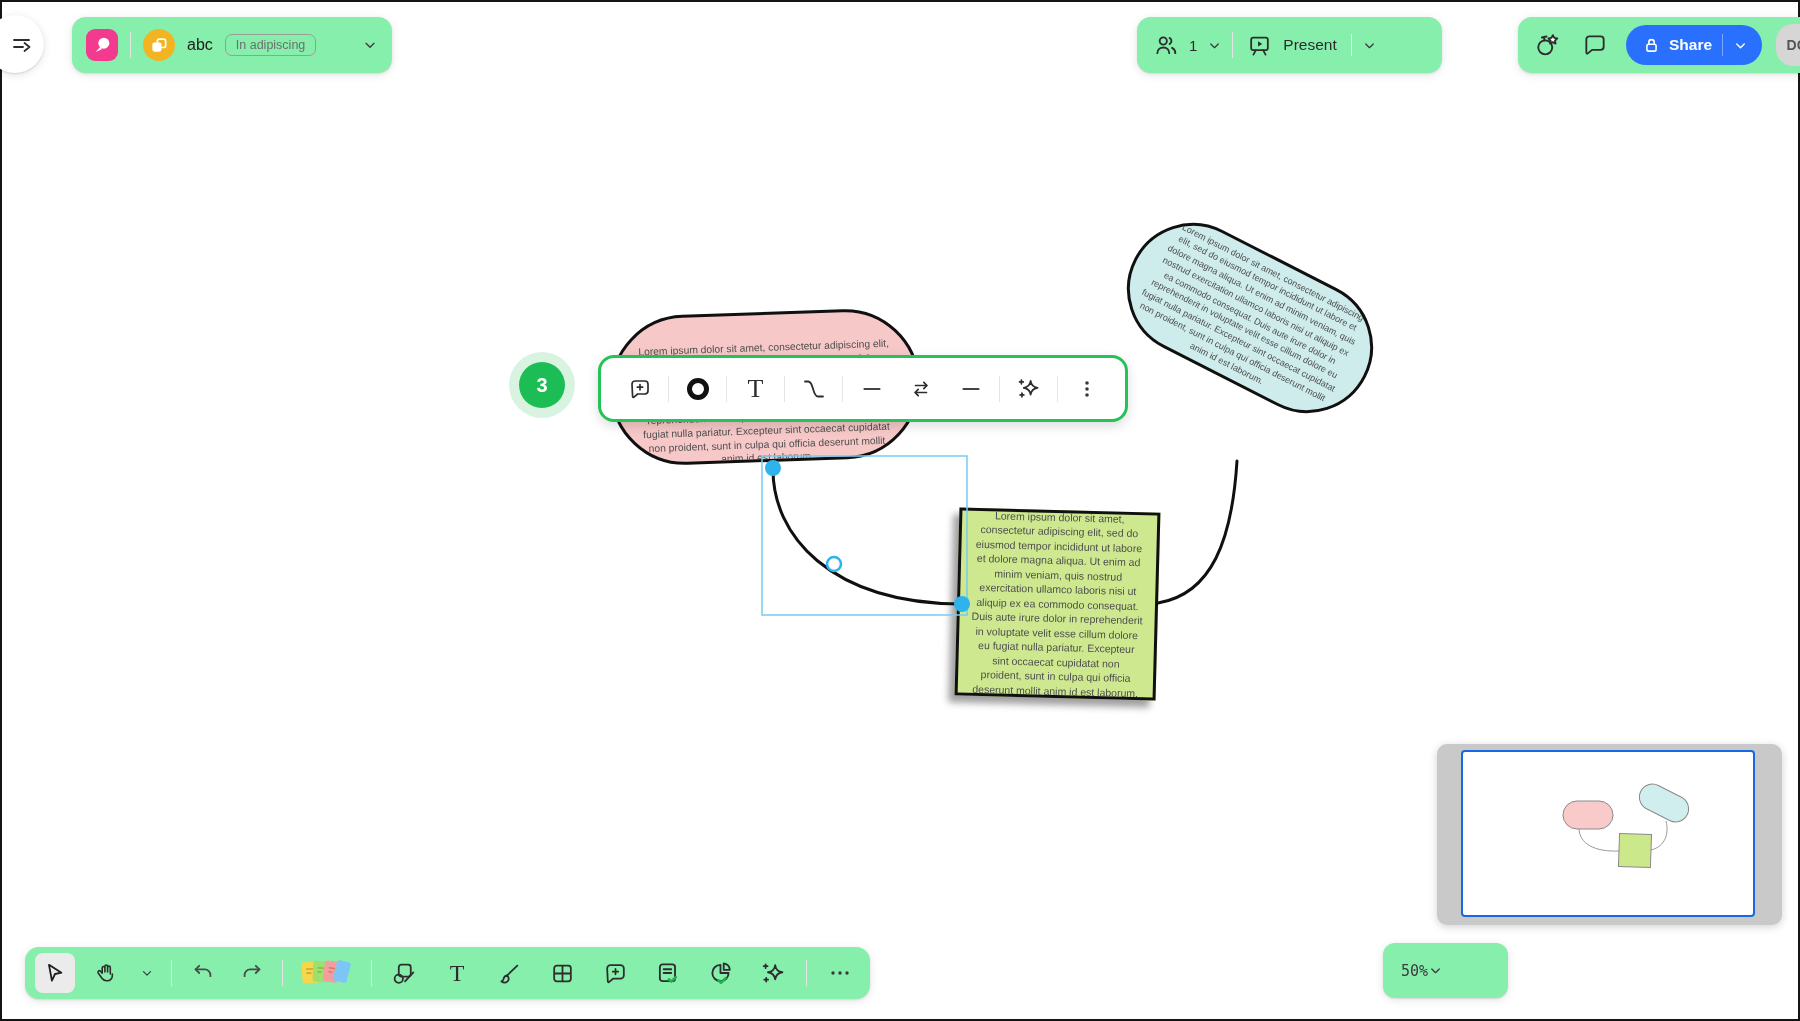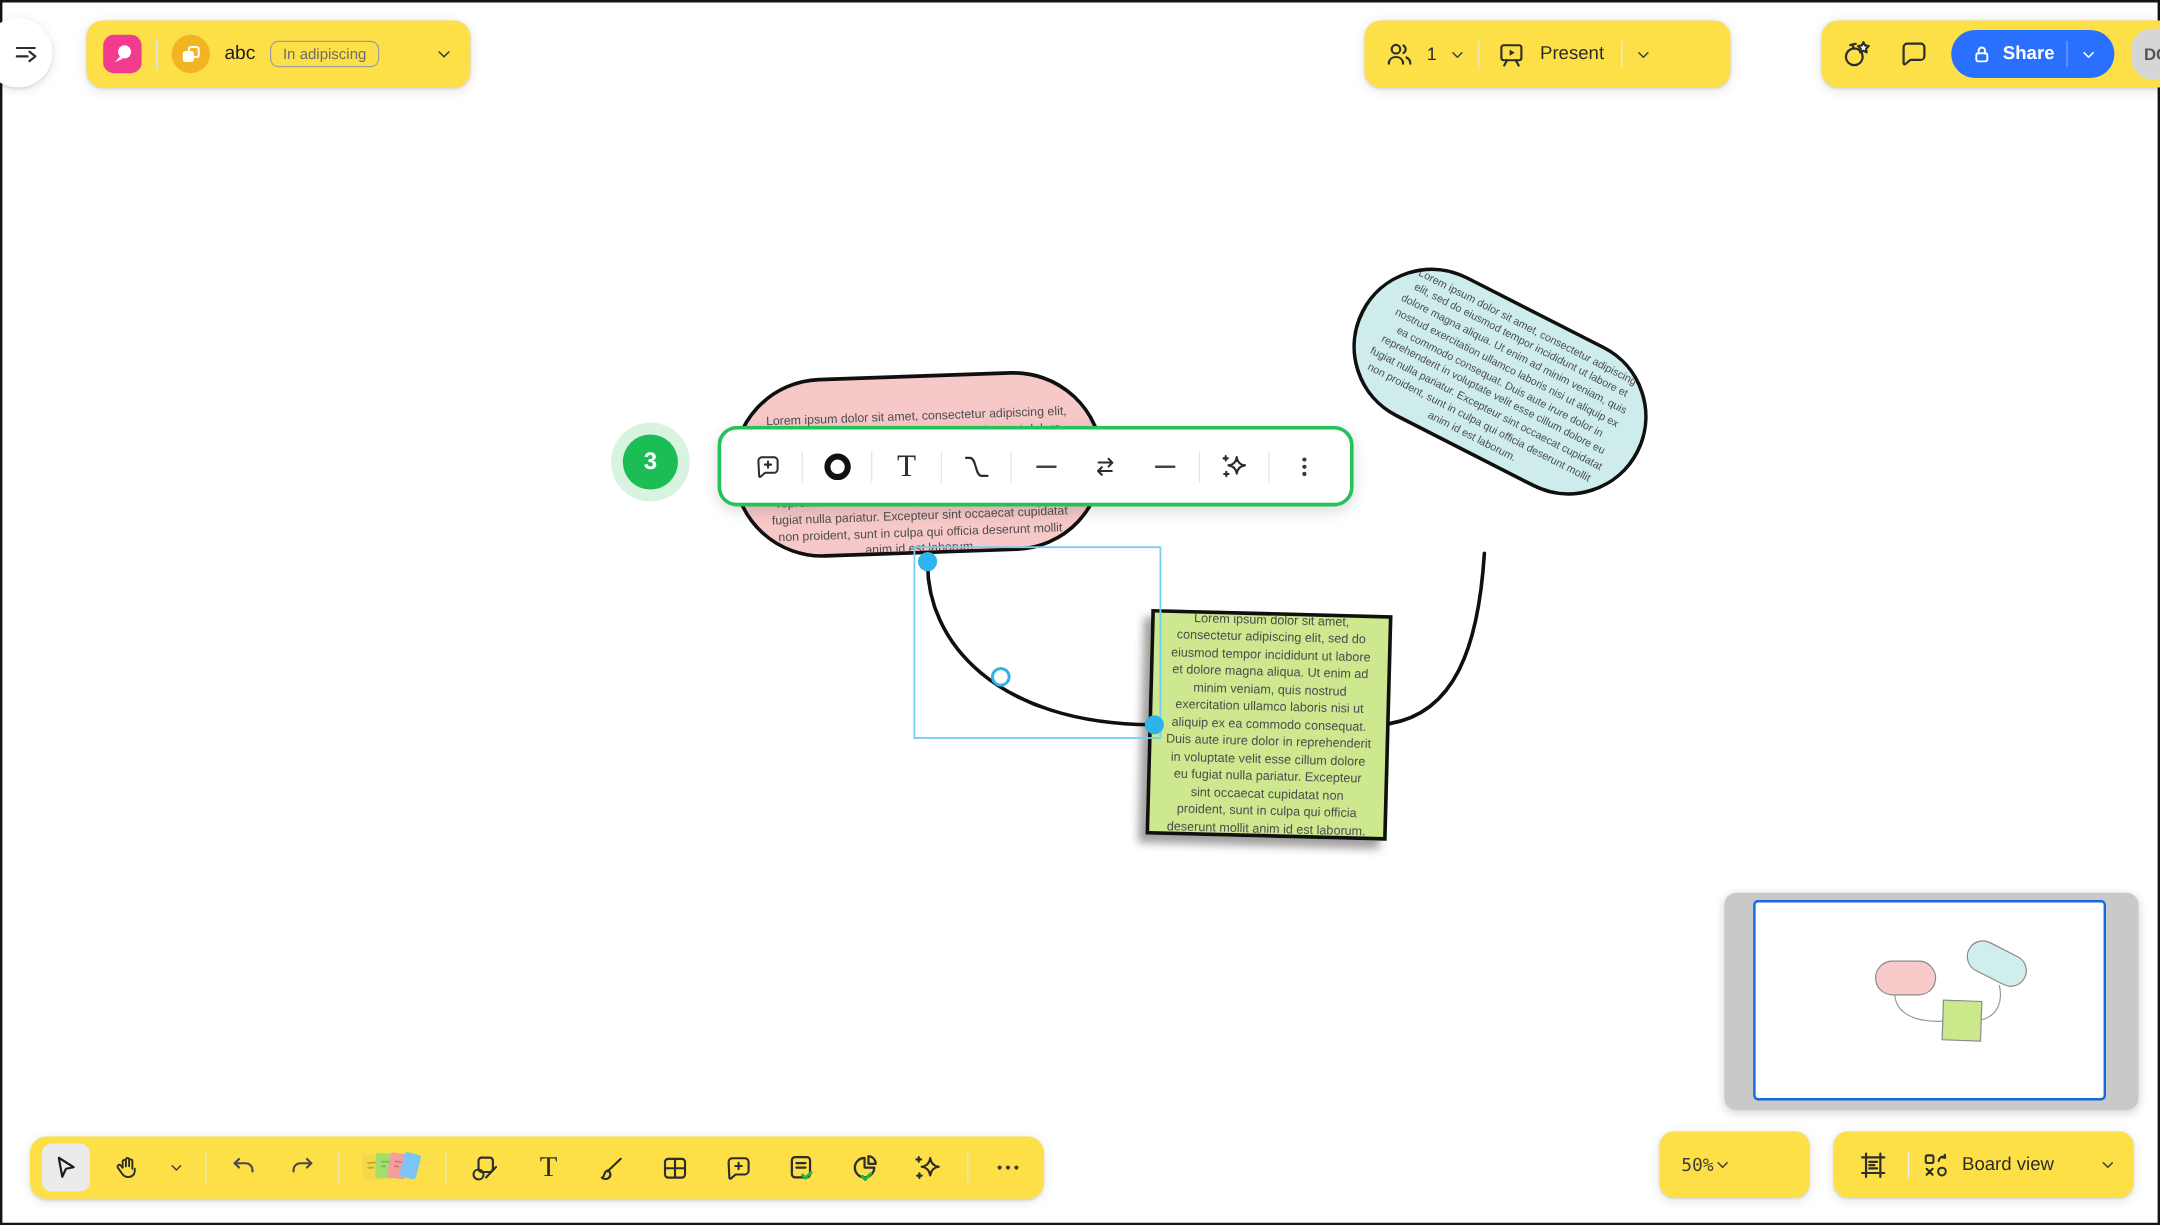--- a/index.html
+++ b/index.html
@@ -2,21 +2,21 @@
 <html><head>
 <meta charset="utf-8">
 <style>
   * { margin:0; padding:0; box-sizing:border-box; }
   html,body { width:1800px; height:1021px; overflow:hidden; background:#fff;
     font-family:"Liberation Sans","DejaVu Sans",sans-serif; }
   .page { position:relative; width:1800px; height:1021px; background:#ffffff;
     box-shadow: inset 0 0 0 2px #141414; overflow:hidden; }
 
   
-  .card { position:absolute; background:#fde047; border-radius:14px;
+  .card { position:absolute; background:#86efac; border-radius:14px;
     box-shadow:0 1px 2px rgba(0,0,0,.10), 0 2px 10px rgba(0,0,0,.10);
     display:flex; align-items:center; }
   .vdiv { width:1px; height:26px; background:#e4e4e4; flex:0 0 1px; }
   .icon { display:inline-flex; align-items:center; justify-content:center; }
   svg { display:block; }
   .ibtn { display:flex; align-items:center; justify-content:center;
     border:none; background:transparent; border-radius:8px; cursor:pointer; }
 
   
   .toggle-btn { position:absolute; left:-14px; top:15px; width:58px; height:58px;
@@ -439,45 +439,20 @@
 
   <div class="card zoom-card">
     <span class="zoom-value">50%</span>
     <span class="icon">
       <svg width="15" height="15" viewBox="0 0 24 24" fill="none" stroke="#3c3c3c" stroke-width="2" stroke-linecap="round" stroke-linejoin="round">
         <path d="M6 9.5l6 6 6-6"></path>
       </svg>
     </span>
   </div>
 
-  <div class="card view-card">
-    <button class="ibtn" style="width:38px">
-      <span class="icon">
-        <svg width="26" height="26" viewBox="0 0 24 24" fill="none" stroke="#2d2d2d" stroke-width="1.7" stroke-linecap="round">
-          <path d="M6.5 3v18M17.5 3v18M3.5 6h17M3.5 18h17"></path>
-          <path d="M9 9.5h6M9 12h4M9 14.5h6"></path>
-        </svg>
-      </span>
-    </button>
-    <span class="vdiv-light"></span>
-    <span class="icon">
-      <svg width="24" height="24" viewBox="0 0 24 24" fill="none" stroke="#2d2d2d" stroke-width="1.7" stroke-linecap="round" stroke-linejoin="round">
-        <rect x="3.8" y="3.8" width="6.4" height="6.4" rx="1.5"></rect>
-        <path d="M14.5 8.5c.4-2.6 2.6-4.2 5.2-3.5M19.7 3.4l.3 2.4-2.4-.3"></path>
-        <path d="M4.5 15l5 5M9.5 15l-5 5"></path>
-        <circle cx="17.3" cy="17.3" r="3.2"></circle>
-      </svg>
-    </span>
-    <span class="view-label">Board view</span>
-    <span class="icon">
-      <svg width="15" height="15" viewBox="0 0 24 24" fill="none" stroke="#3c3c3c" stroke-width="2" stroke-linecap="round" stroke-linejoin="round">
-        <path d="M6 9.5l6 6 6-6"></path>
-      </svg>
-    </span>
-  </div>
 
   <div class="minimap">
     <div class="minimap-viewport">
       <svg width="294" height="167" viewBox="0 0 294 167">
         <path d="M116 76 C116 92 132 100 156 99" fill="none" stroke="#9a9a9a" stroke-width="1"></path>
         <path d="M188 98 C203 94 206 81 203 69" fill="none" stroke="#9a9a9a" stroke-width="1"></path>
         <rect x="100" y="49" width="50" height="28" rx="14" fill="#f8caca" stroke="#8a8a8a" stroke-width="1"></rect>
         <rect x="175" y="38" width="52" height="26" rx="13" fill="#cfeeed" stroke="#8a8a8a" stroke-width="1" transform="rotate(27 201 51)"></rect>
         <rect x="156" y="82" width="32" height="33" fill="#cbe88b" stroke="#8a8a8a" stroke-width="1" transform="rotate(2 172 98)"></rect>
       </svg>

